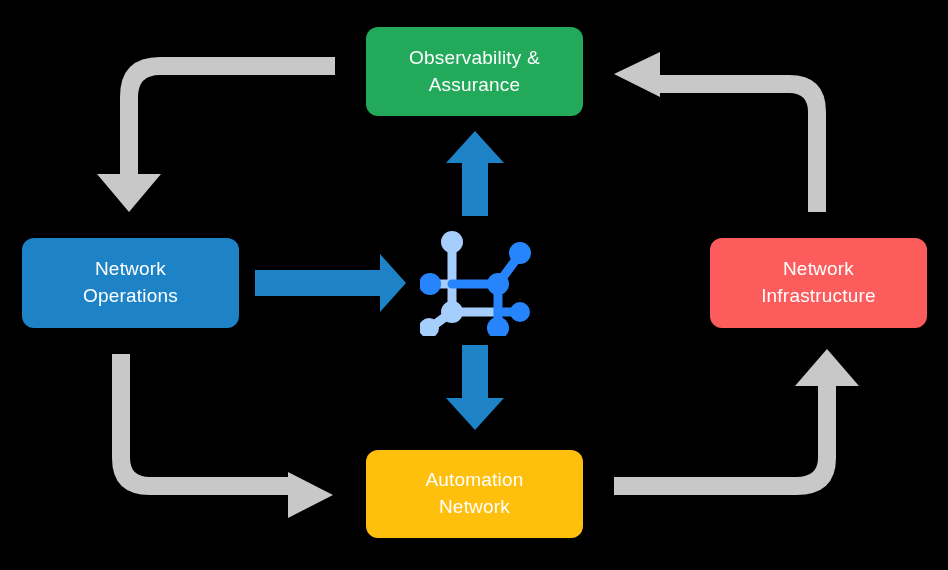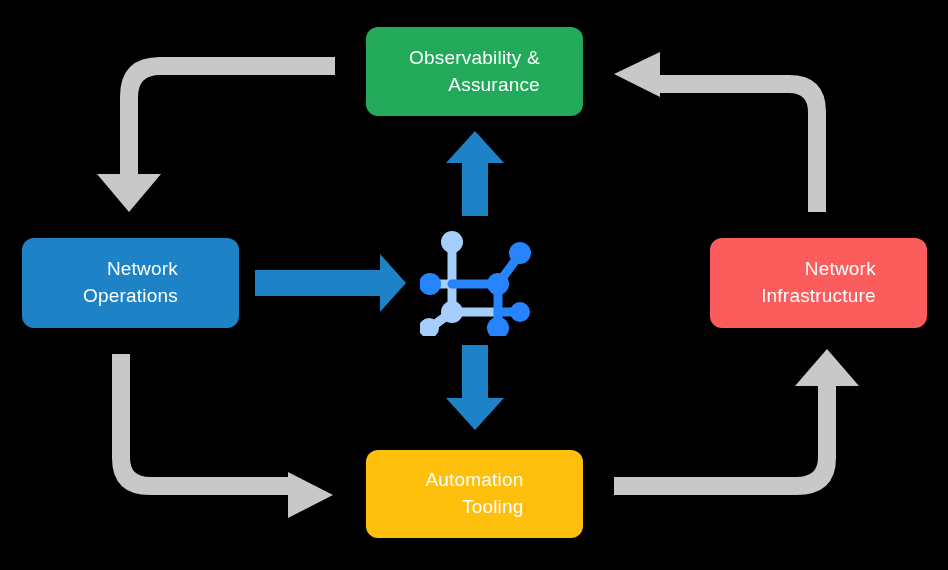--- a/index.html
+++ b/index.html
@@ -16,21 +16,21 @@
     height: 570px;
     background: #000000;
     overflow: hidden;
   }
   .node-box {
     position: absolute;
     border-radius: 12px;
     display: flex;
     align-items: center;
     justify-content: center;
-    text-align: right;
+    text-align: center;
     color: #ffffff;
     font-size: 19px;
     font-weight: 400;
     line-height: 1.42;
     letter-spacing: 0.2px;
     box-sizing: border-box;
     padding: 4px 10px;
     white-space: pre-line;
     user-select: none;
   }
@@ -110,15 +110,15 @@
   <div class="node-box" id="box-observability" style="background: rgb(34, 169, 90);">Observability &amp;
 Assurance</div>
 
   <div class="node-box" id="box-operations" style="background: rgb(29, 131, 198);">Network
 Operations</div>
 
   <div class="node-box" id="box-infrastructure" style="background: rgb(252, 92, 92);">Network
 Infrastructure</div>
 
   <div class="node-box" id="box-automation" style="background: rgb(255, 191, 13);">Automation
-Tooling</div>
+Network</div>
 
 </div>
 
 </body></html>

